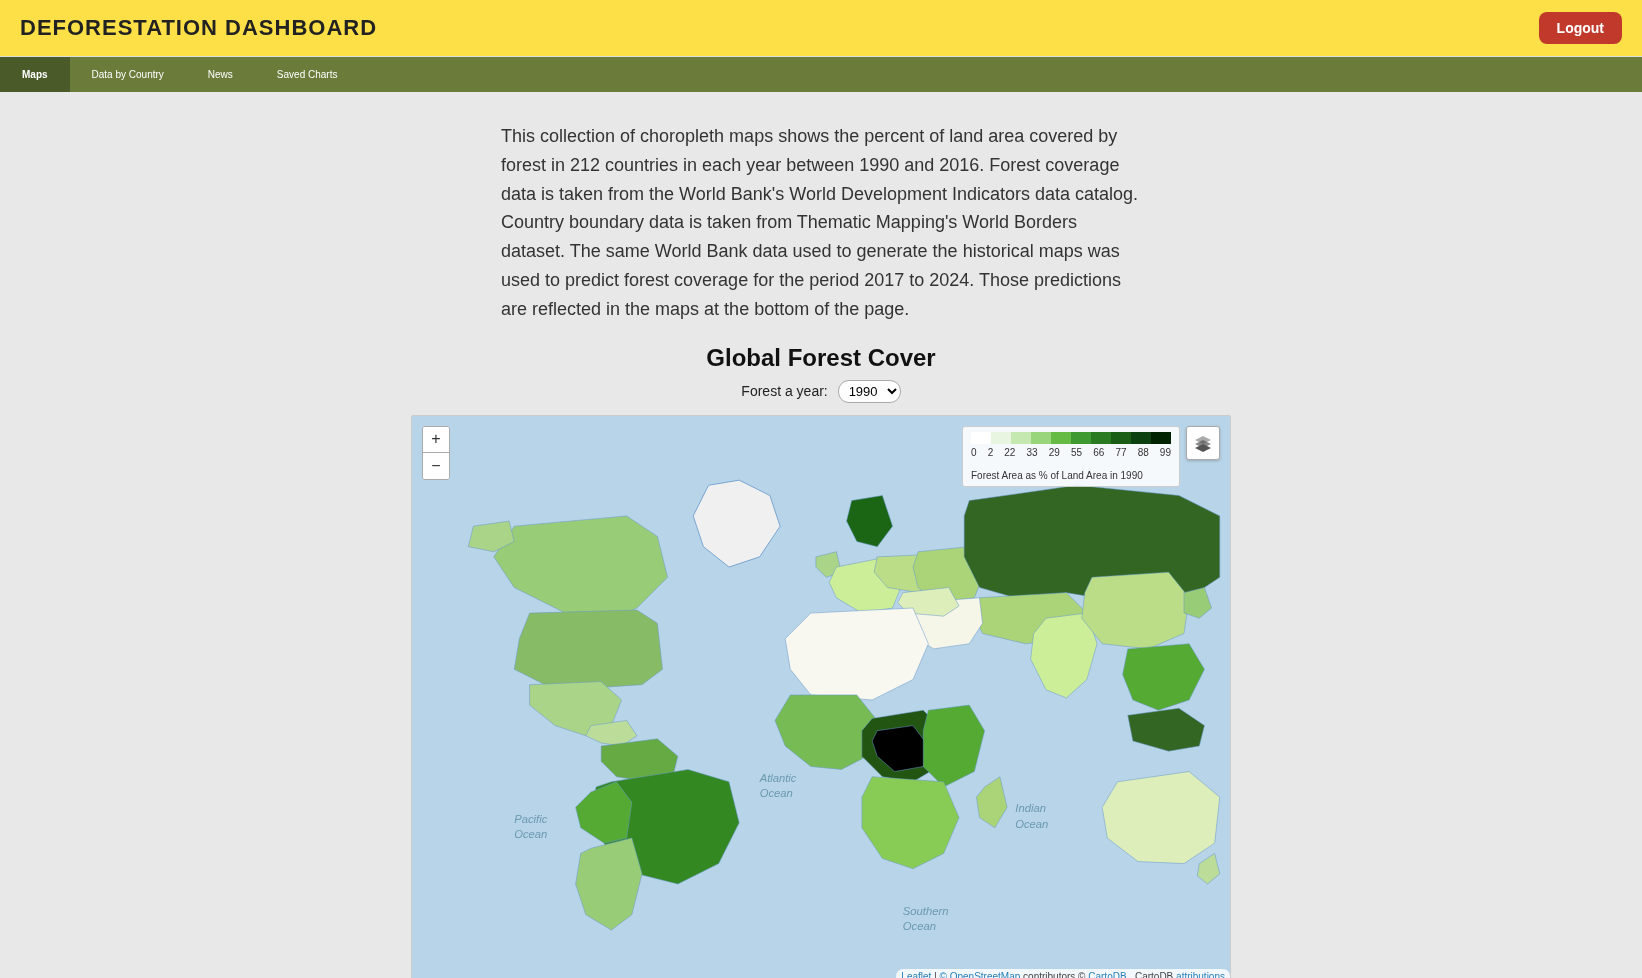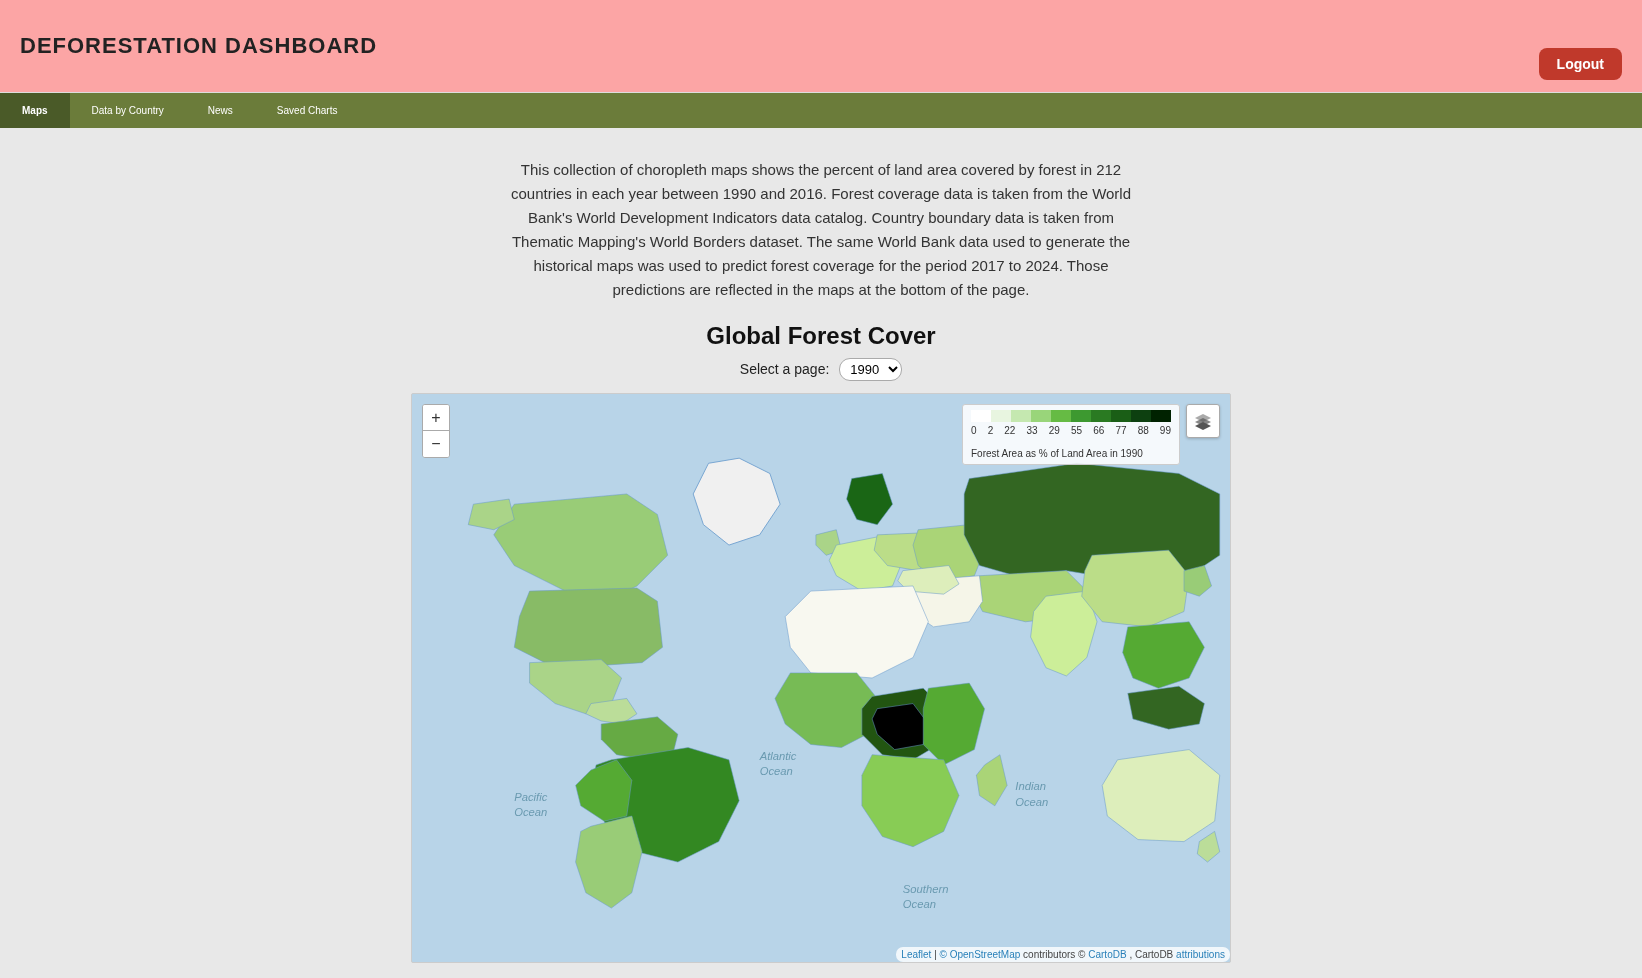--- a/index.html
+++ b/index.html
@@ -1,20 +1,20 @@
 <!DOCTYPE html>
 <html><head>
   <meta charset="utf-8">
   <style>
     * { margin: 0; padding: 0; box-sizing: border-box; }
     body { font-family: Arial, sans-serif; background: #e8e8e8; min-height: 978px; }
 
     
     #header {
-      background: #fca5a5;
+      background: #fde047;
       padding: 12px 20px;
       display: flex;
       align-items: center;
       justify-content: space-between;
       border-bottom: 1px solid #ddd;
     }
     #app-title {
       font-size: 22px;
       font-weight: bold;
       letter-spacing: 1px;
@@ -22,21 +22,20 @@
     }
     #logout-button {
       background: #c0392b;
       color: #fff;
       border: none;
       padding: 8px 18px;
       font-size: 14px;
       border-radius: 8px;
       cursor: pointer;
       font-weight: bold;
-      margin-top: 36px;
     }
 
     
     #nav {
       background: #6b7c3a;
       display: flex;
       align-items: stretch;
     }
     .nav-item {
       color: #fff;
@@ -49,24 +48,24 @@
     }
     .nav-item.active { background: #4a5a28; font-weight: bold; }
 
     
     #main {
       padding: 20px 40px;
     }
     #description {
       max-width: 640px;
       margin: 10px auto 20px auto;
-      font-size: 15px;
+      font-size: 18px;
       color: #333;
       line-height: 1.6;
-      text-align: center;
+      text-align: left;
     }
     #map-section {
       max-width: 820px;
       margin: 0 auto;
     }
     #map-title {
       font-size: 24px;
       font-weight: bold;
       text-align: center;
       margin-bottom: 8px;
@@ -219,21 +218,21 @@
   <button class="nav-item">News</button>
   <button class="nav-item">Saved Charts</button>
 </nav>
 
 <div id="main">
   <p id="description">This collection of choropleth maps shows the percent of land area covered by forest in 212 countries in each year between 1990 and 2016. Forest coverage data is taken from the World Bank's World Development Indicators data catalog. Country boundary data is taken from Thematic Mapping's World Borders dataset. The same World Bank data used to generate the historical maps was used to predict forest coverage for the period 2017 to 2024. Those predictions are reflected in the maps at the bottom of the page.</p>
 
   <div id="map-section">
     <div id="map-title">Global Forest Cover</div>
     <div id="year-selector-row">
-      <label for="year-select">Select a page:</label>
+      <label for="year-select">Forest a year:</label>
       <select id="year-select">
         <option value="1990">1990</option>
         <option value="1991">1991</option>
         <option value="1992">1992</option>
         <option value="1993">1993</option>
         <option value="1994">1994</option>
         <option value="1995">1995</option>
         <option value="1996">1996</option>
         <option value="1997">1997</option>
         <option value="1998">1998</option>

